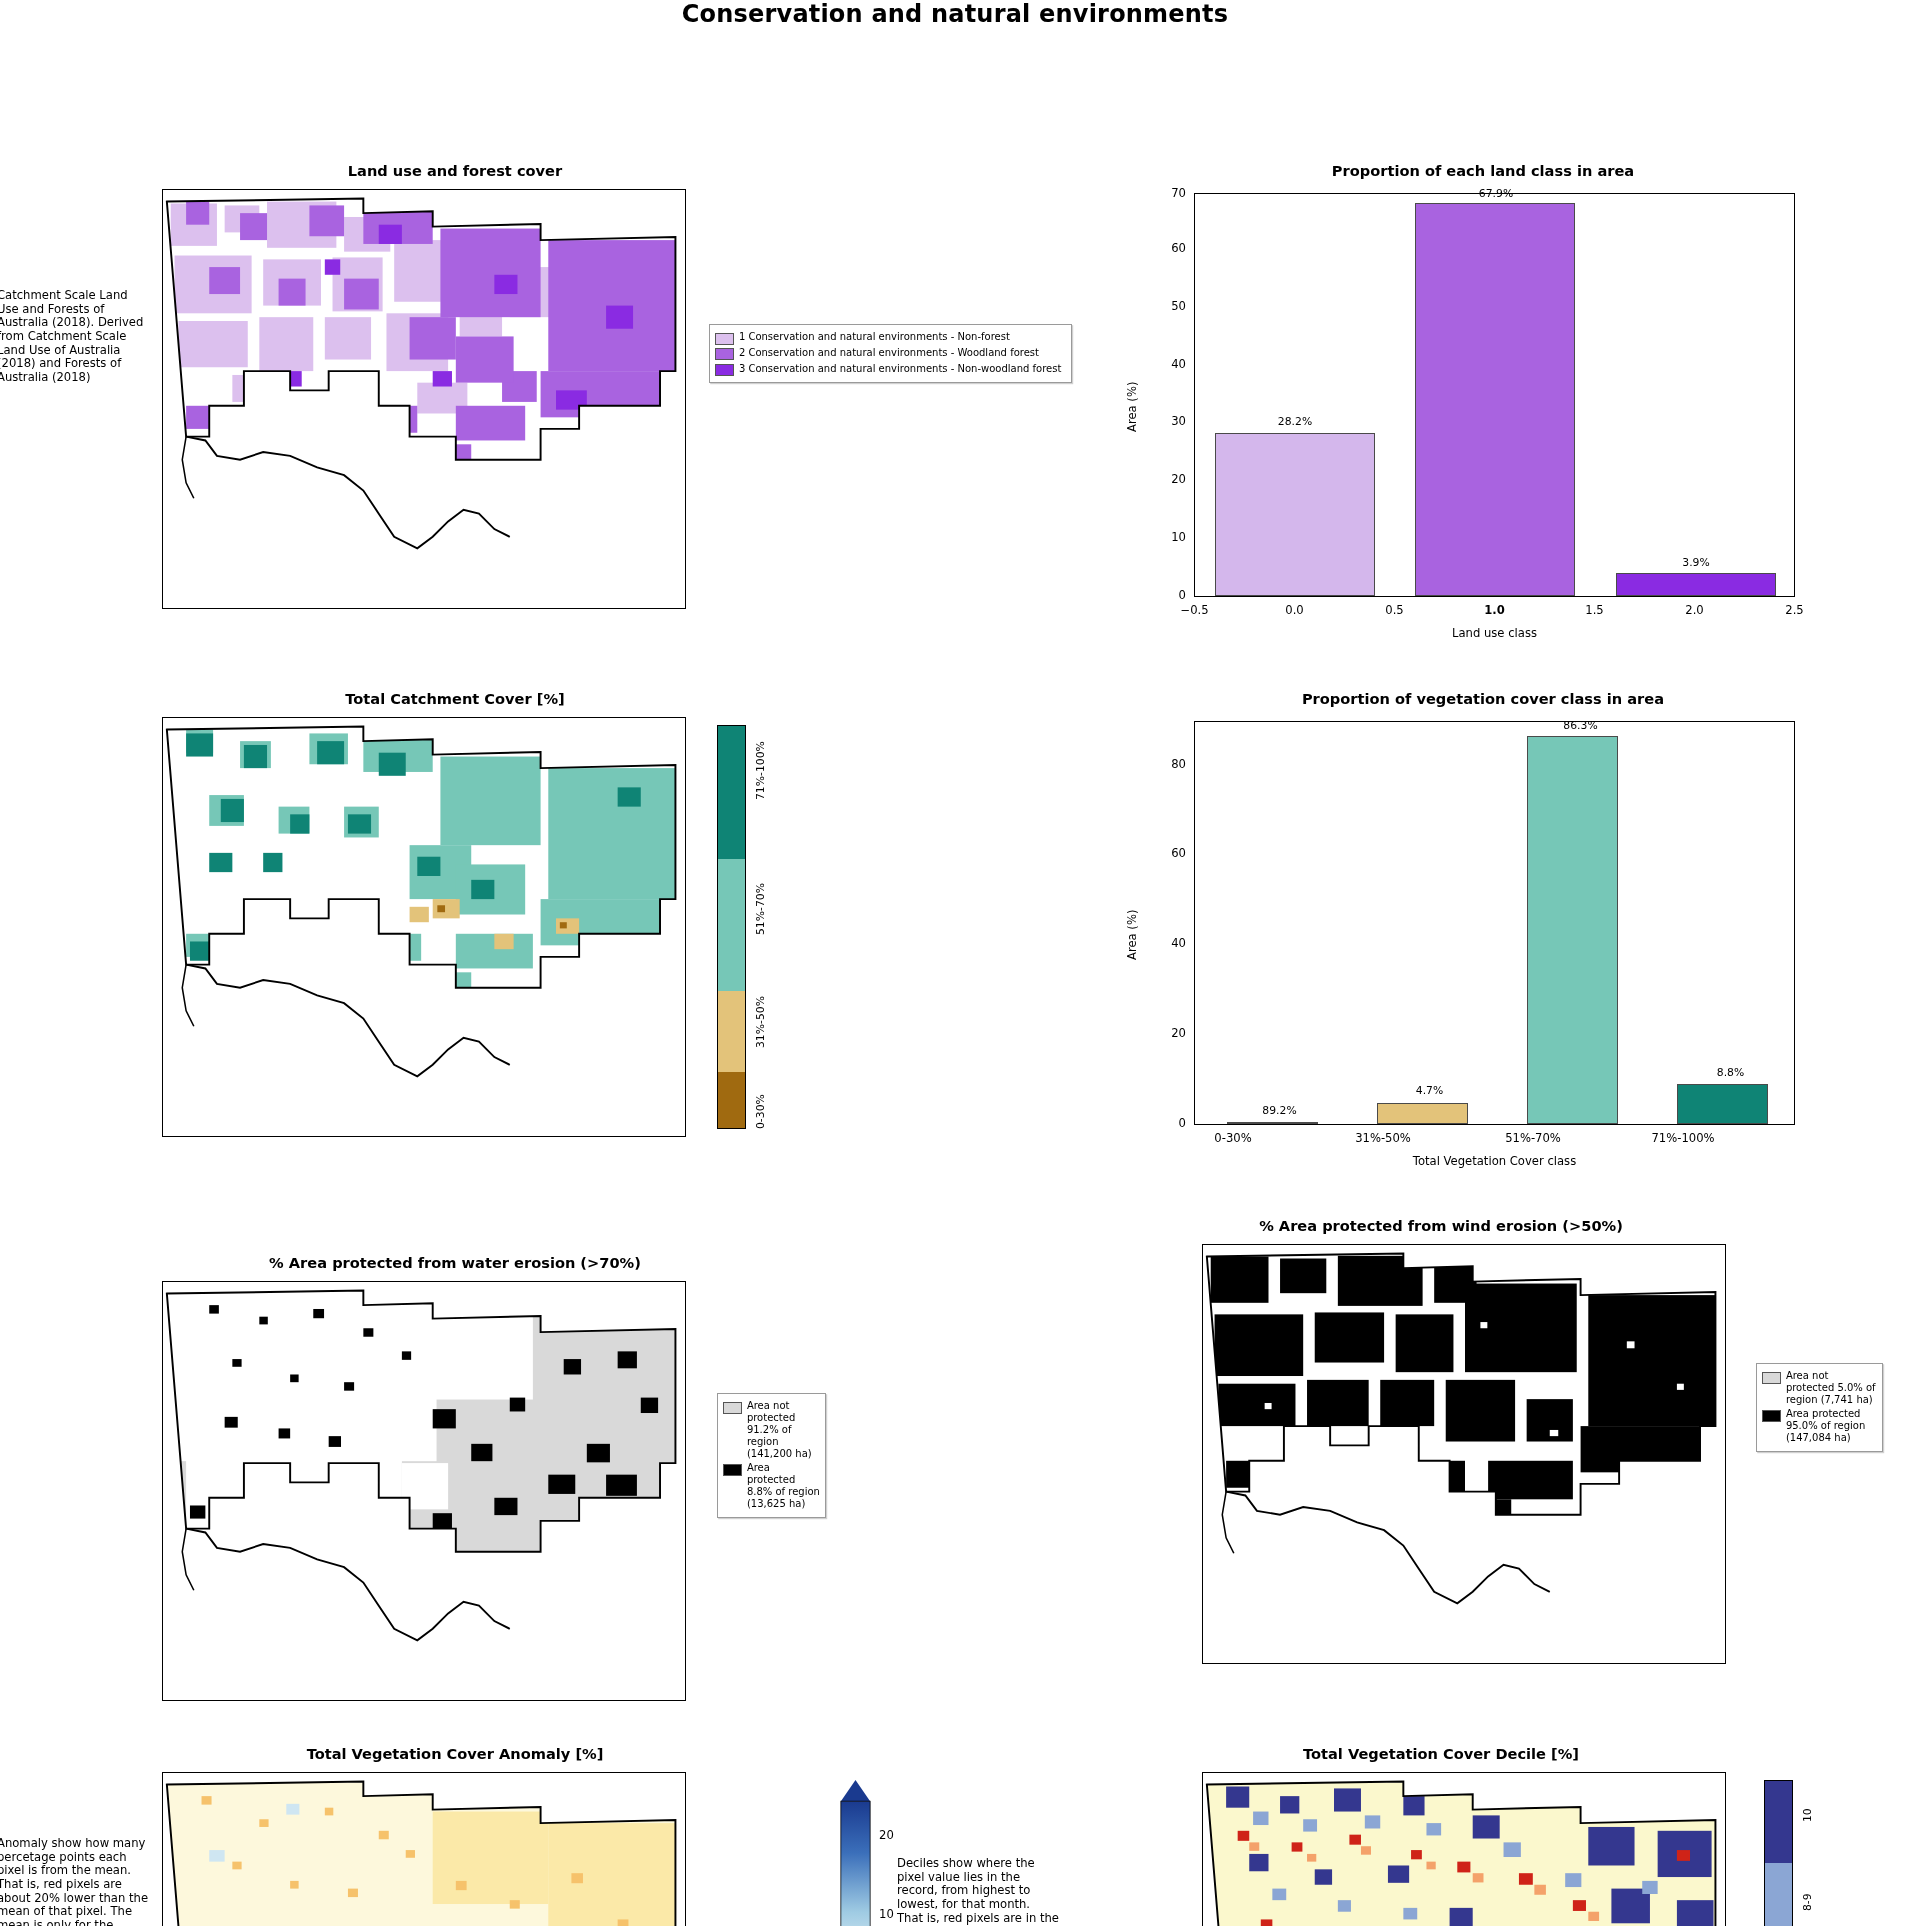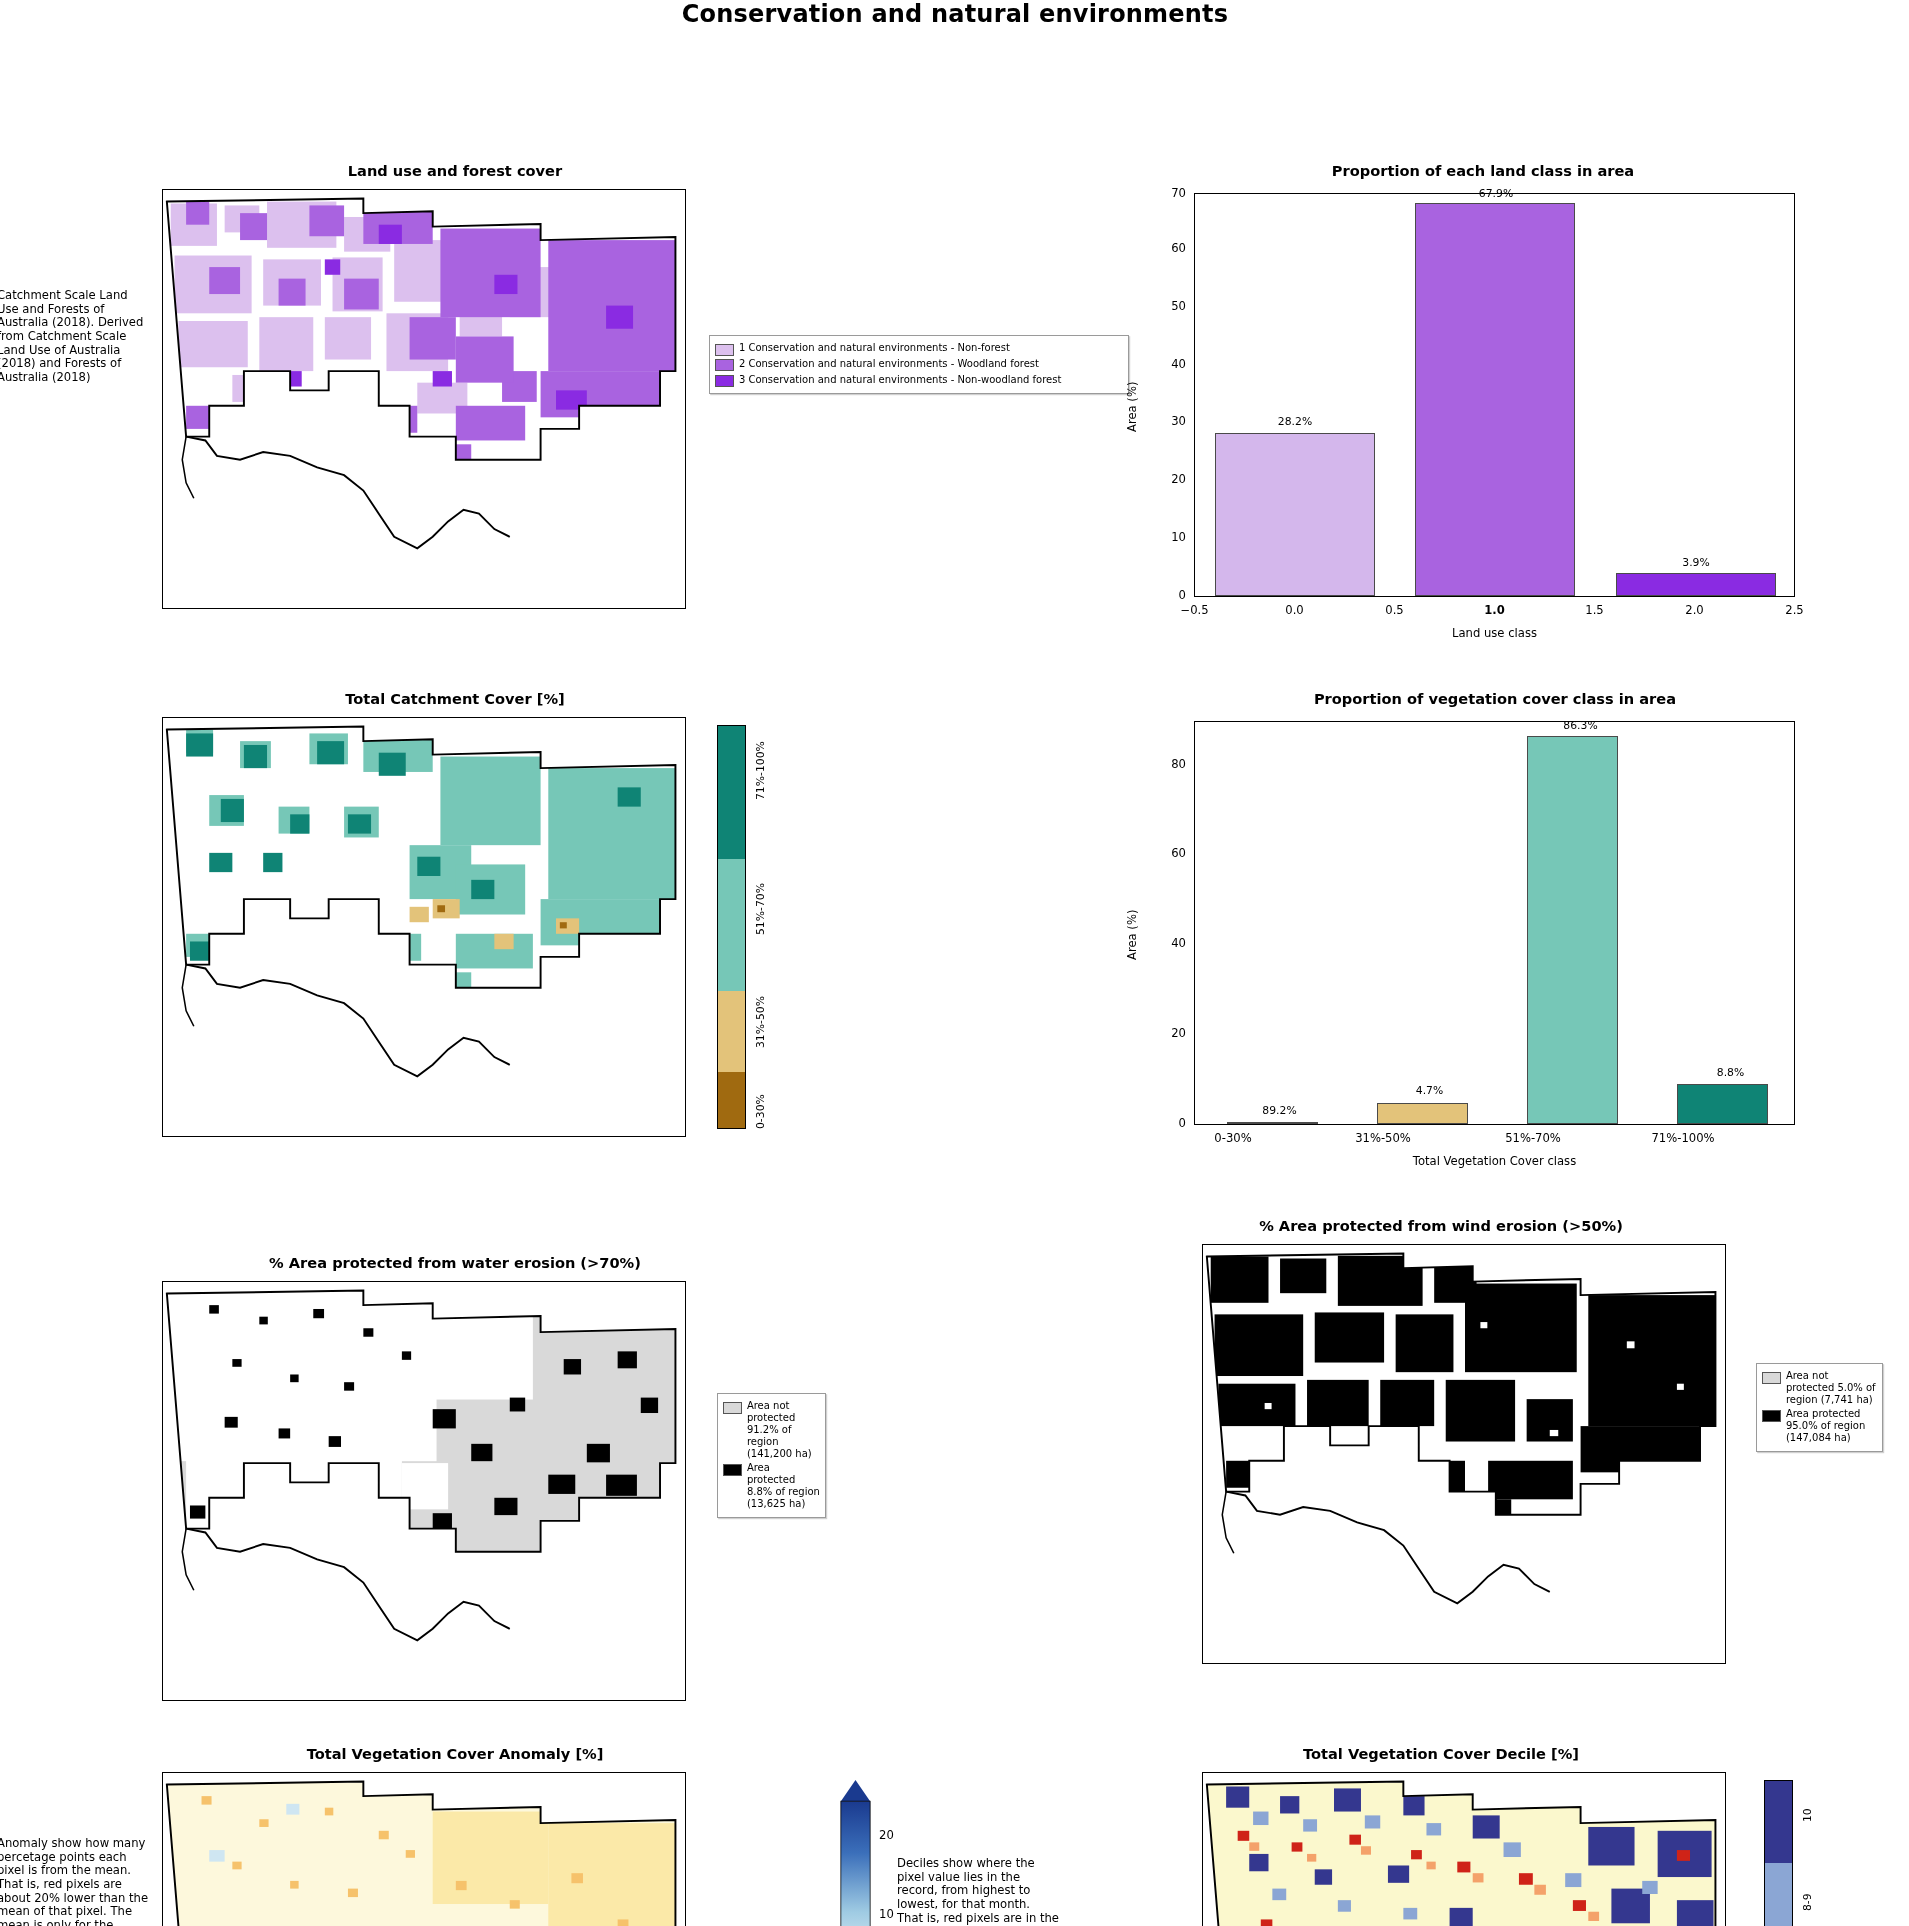--- a/index.html
+++ b/index.html
@@ -92,21 +92,21 @@
               <rect x="620" y="650" width="50" height="40"></rect>
           </g>
         </g>
         <path d="M10,30 L520,22 L520,60 L700,55 L700,95 L980,88 L980,130 L1330,122 L1330,470 L1290,470 L1290,560 L1080,560 L1080,620 L980,620 L980,700 L760,700 L760,640 L640,640 L640,560 L560,560 L560,470 L430,470 L430,520 L330,520 L330,470 L210,470 L210,560 L120,560 L120,640 L60,640 Z" fill="none" stroke="#000" stroke-width="5"></path>
         <path d="M60,640 L110,650 L140,690 L200,700 L260,680 L330,690 L400,720 L470,740 L520,780 L560,840 L600,900 L660,930 L700,900 L740,860 L780,830 L820,840 L860,880 L900,900" fill="none" stroke="#000" stroke-width="5"></path>
         <path d="M60,640 L50,700 L60,760 L80,800" fill="none" stroke="#000" stroke-width="4"></path>
       </svg>
     </div>
   </div>
   <div class="side-note" style="left:-119px;top:127px;width:154px;">Catchment Scale Land Use and Forests of Australia (2018). Derived from Catchment Scale Land Use of Australia (2018) and Forests of Australia (2018)</div>
-  <div class="legend-box" style="left:593px;top:173px;width:420px;">
+  <div class="legend-box" style="left:593px;top:162px;width:363px;">
     <div class="legend-row">
       <div class="legend-swatch" style="background:#dcc0ee;"></div>
       <div class="legend-label">1 Conservation and natural environments - Non-forest</div>
     </div>
     <div class="legend-row">
       <div class="legend-swatch" style="background:#a963e0;"></div>
       <div class="legend-label">2 Conservation and natural environments - Woodland forest</div>
     </div>
     <div class="legend-row">
       <div class="legend-swatch" style="background:#8a2be2;"></div>
@@ -222,21 +222,21 @@
     <div style="position:absolute;left:0;top:66%;width:100%;height:20%;background:#e3c37a;"></div>
     <div style="position:absolute;left:0;top:86%;width:100%;height:14%;background:#a06a10;"></div>
   </div>
   <div class="cbar-lab" style="left:638px;top:110px;">71%-100%</div>
   <div class="cbar-lab" style="left:638px;top:245px;">51%-70%</div>
   <div class="cbar-lab" style="left:638px;top:358px;">31%-50%</div>
   <div class="cbar-lab" style="left:638px;top:439px;">0-30%</div>
 </div>
 
 <div class="panel" style="left:1117px;top:690px;width:732px;height:497px;">
-  <div class="panel-title" style="position:absolute;top:0;left:12px;width:732px;">Proportion of vegetation cover class in area</div>
+  <div class="panel-title" style="position:absolute;top:0;left:0;width:732px;">Proportion of vegetation cover class in area</div>
   <div class="axes" style="left:77px;top:31px;width:601px;height:404px;">
 
     <div class="bar" style="left:32px;bottom:0;width:91px;height:0.8px;background:#a06a10;"></div>
     <div class="bar" style="left:182px;bottom:0;width:91px;height:21px;background:#e3c37a;"></div>
     <div class="bar" style="left:332px;bottom:0;width:91px;height:388px;background:#76c7b7;"></div>
     <div class="bar" style="left:482px;bottom:0;width:91px;height:40px;background:#0f8475;"></div>
     <div class="bar-lab" style="left:46px;bottom:7px;width:77px;">89.2%</div>
     <div class="bar-lab" style="left:196px;bottom:27px;width:77px;">4.7%</div>
     <div class="bar-lab" style="left:347px;bottom:392px;width:77px;">86.3%</div>
     <div class="bar-lab" style="left:497px;bottom:45px;width:77px;">8.8%</div>

